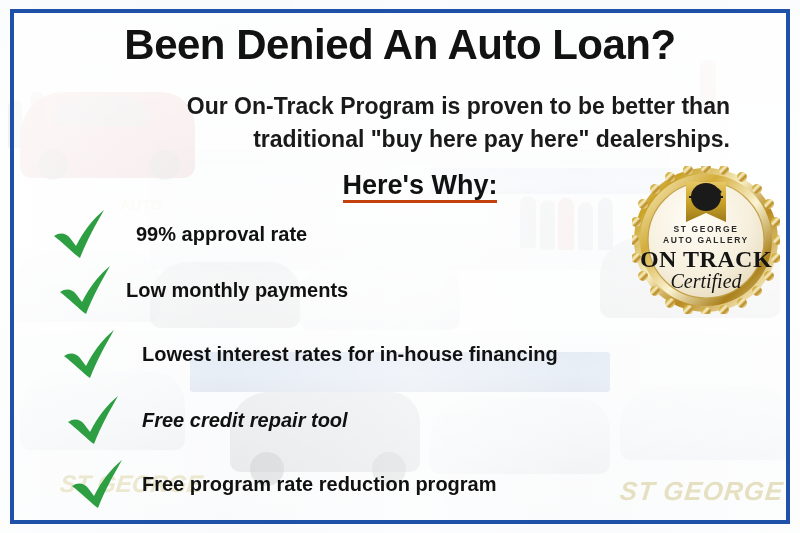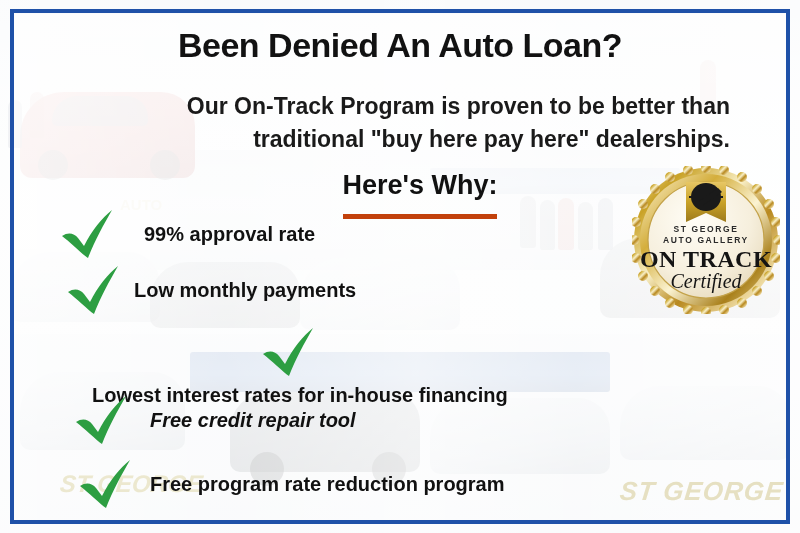--- a/index.html
+++ b/index.html
@@ -173,21 +173,21 @@
     width: 800px; height: 533px;
   }
 
   .headline {
     position: absolute;
     left: 0; top: 22px;
     width: 800px;
     text-align: center;
     font-family: "Liberation Sans", sans-serif;
     font-weight: bold;
-    font-size: 34px;
+    font-size: 42px;
     line-height: 46px;
     color: #121212;
     letter-spacing: -0.5px;
     white-space: nowrap;
   }
 
   .subhead {
     position: absolute;
     left: 70px; top: 90px;
     width: 660px;
@@ -203,29 +203,29 @@
     position: absolute;
     left: 0; top: 170px;
     width: 800px;
     text-align: center;
     font-family: "Liberation Sans", sans-serif;
     font-weight: bold;
     font-size: 27px;
     color: #111111;
   }
   .heres-why span {
-    border-bottom: 5px solid #c2410c;
-    padding-bottom: 14px;
+    border-bottom: 3px solid #c2410c;
+    padding-bottom: 0;
     margin-left: 40px;
   }
 
   
   .bullets {
     position: absolute;
-    left: 8px; top: 0;
+    left: 0; top: 0;
     width: 770px; height: 533px;
   }
   .bullet {
     position: absolute;
     display: flex;
     align-items: center;
     height: 56px;
   }
   .check {
     width: 58px;
@@ -239,21 +239,21 @@
     font-weight: bold;
     font-size: 20px;
     color: #111111;
     white-space: nowrap;
   }
 
   .b0 { left: 50px; top: 206px; }
   .b0 .bullet-text { margin-left: 28px; }
   .b1 { left: 56px; top: 262px; }
   .b1 .bullet-text { margin-left: 12px; }
-  .b2 { left: 60px; top: 326px; flex-direction: column; }
+  .b2 { left: 60px; top: 326px; }
   .b2 .bullet-text { margin-left: 24px; }
   .b3 { left: 64px; top: 392px; }
   .b3 .bullet-text { margin-left: 20px; font-style: italic; }
   .b4 { left: 68px; top: 456px; }
   .b4 .bullet-text { margin-left: 16px; }
 
   
   .badge {
     position: absolute;
     left: 632px; top: 166px;

